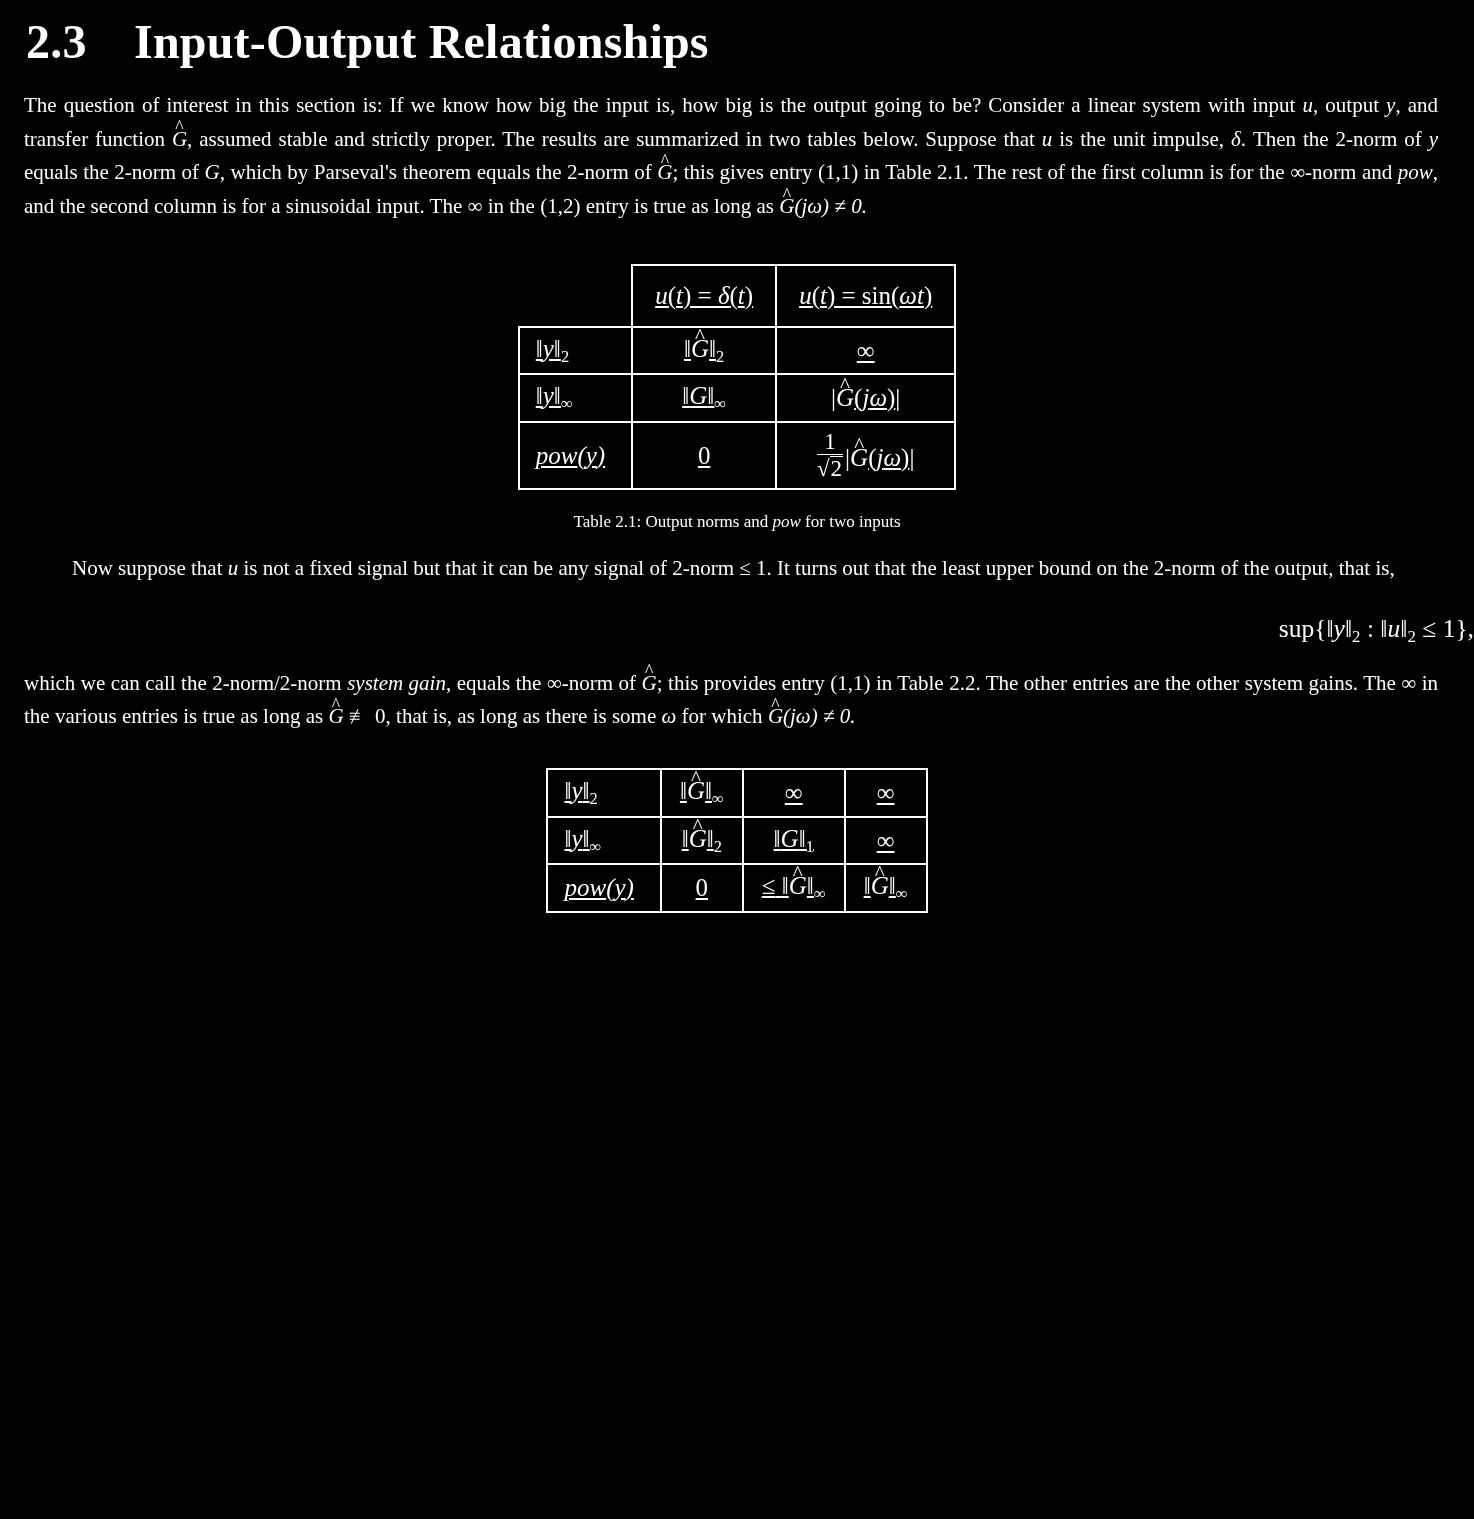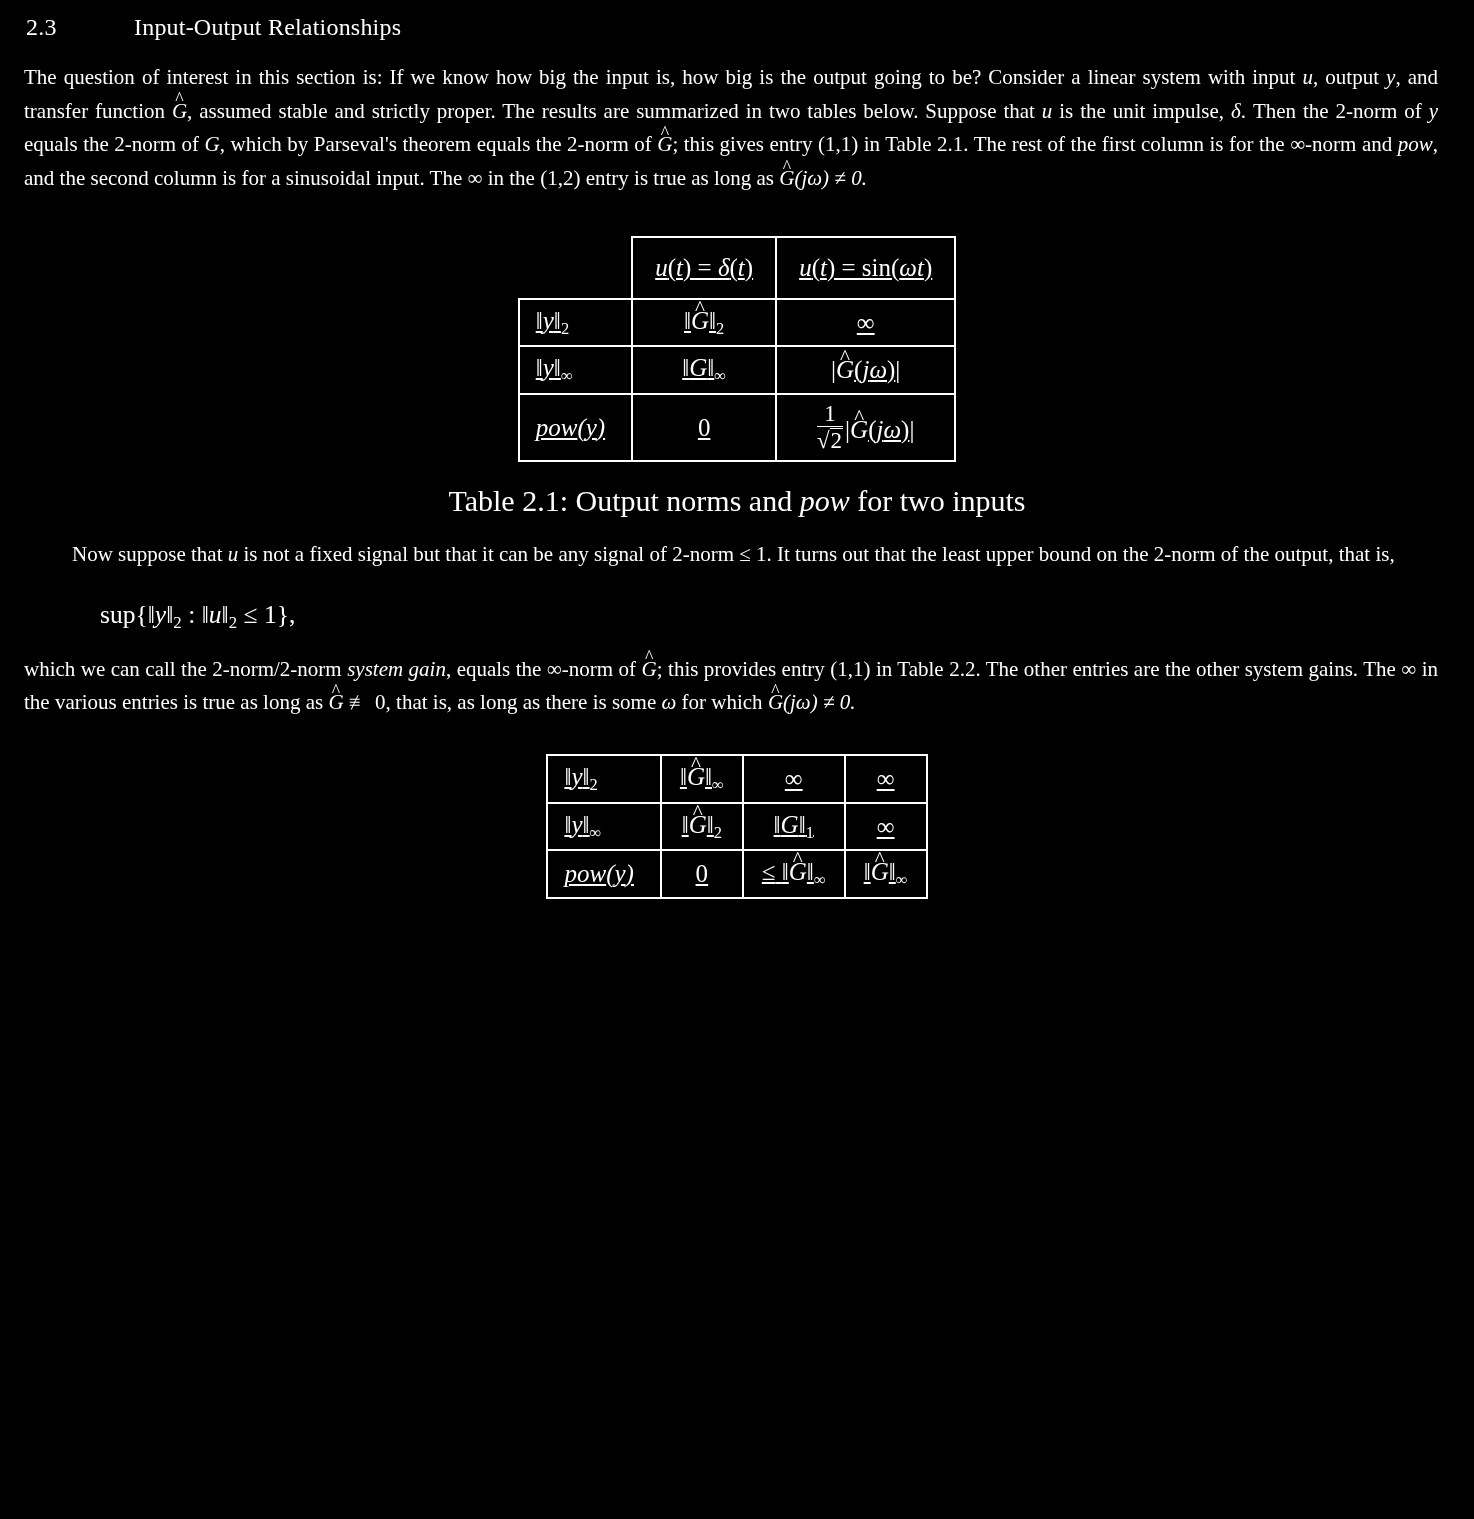--- a/index.html
+++ b/index.html
@@ -14,22 +14,22 @@
     font-family: "Liberation Serif", "DejaVu Serif", serif;
     overflow: hidden;
   }
   .page {
     position: relative;
     width: 1474px;
     height: 1519px;
     padding: 0;
   }
   .section-heading {
-    font-size: 24px;
-    font-weight: normal;
+    font-size: 48px;
+    font-weight: bold;
     margin: 14px 0 0 26px;
     letter-spacing: 0.2px;
   }
   .section-heading .num {
     display: inline-block;
     min-width: 108px;
   }
   p.body {
     font-size: 21px;
     line-height: 1.605;
@@ -58,20 +58,21 @@
     position: absolute;
     top: -0.52em;
     left: 50%;
     transform: translateX(-50%);
     font-style: normal;
     font-size: 0.85em;
   }
   .eqline {
     font-size: 25.5px;
     margin: 28px 0 0 100px;
+    text-align: right;
   }
   
   .table-wrap {
     display: flex;
     justify-content: center;
     margin-top: 40px;
   }
   table.norm-table {
     border-collapse: collapse;
     font-size: 25px;
@@ -90,21 +91,21 @@
   }
   table.norm-table td.blank {
     border-top: none;
     border-left: none;
   }
   table.norm-table tr.hdr td {
     padding: 16px 22px;
   }
   .caption {
     text-align: center;
-    font-size: 30px;
+    font-size: 17px;
     margin-top: 22px;
   }
   
   .frac {
     display: inline-block;
     vertical-align: -0.45em;
     text-align: center;
     font-size: 0.92em;
     line-height: 1.05;
     margin-right: 2px;

